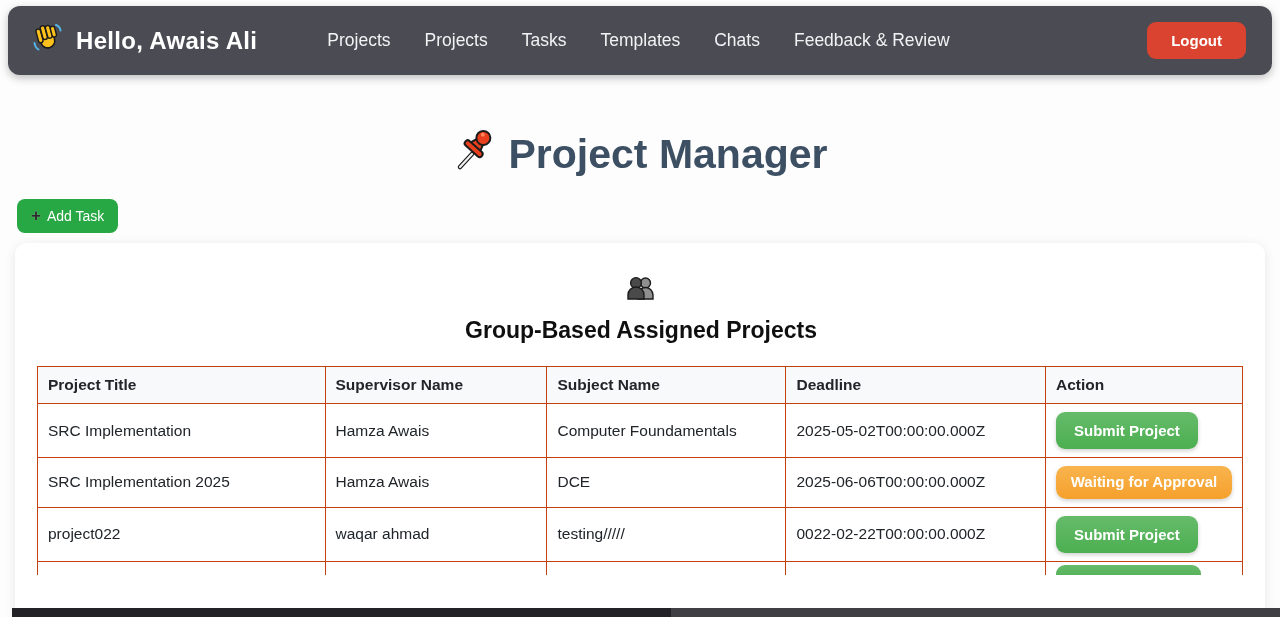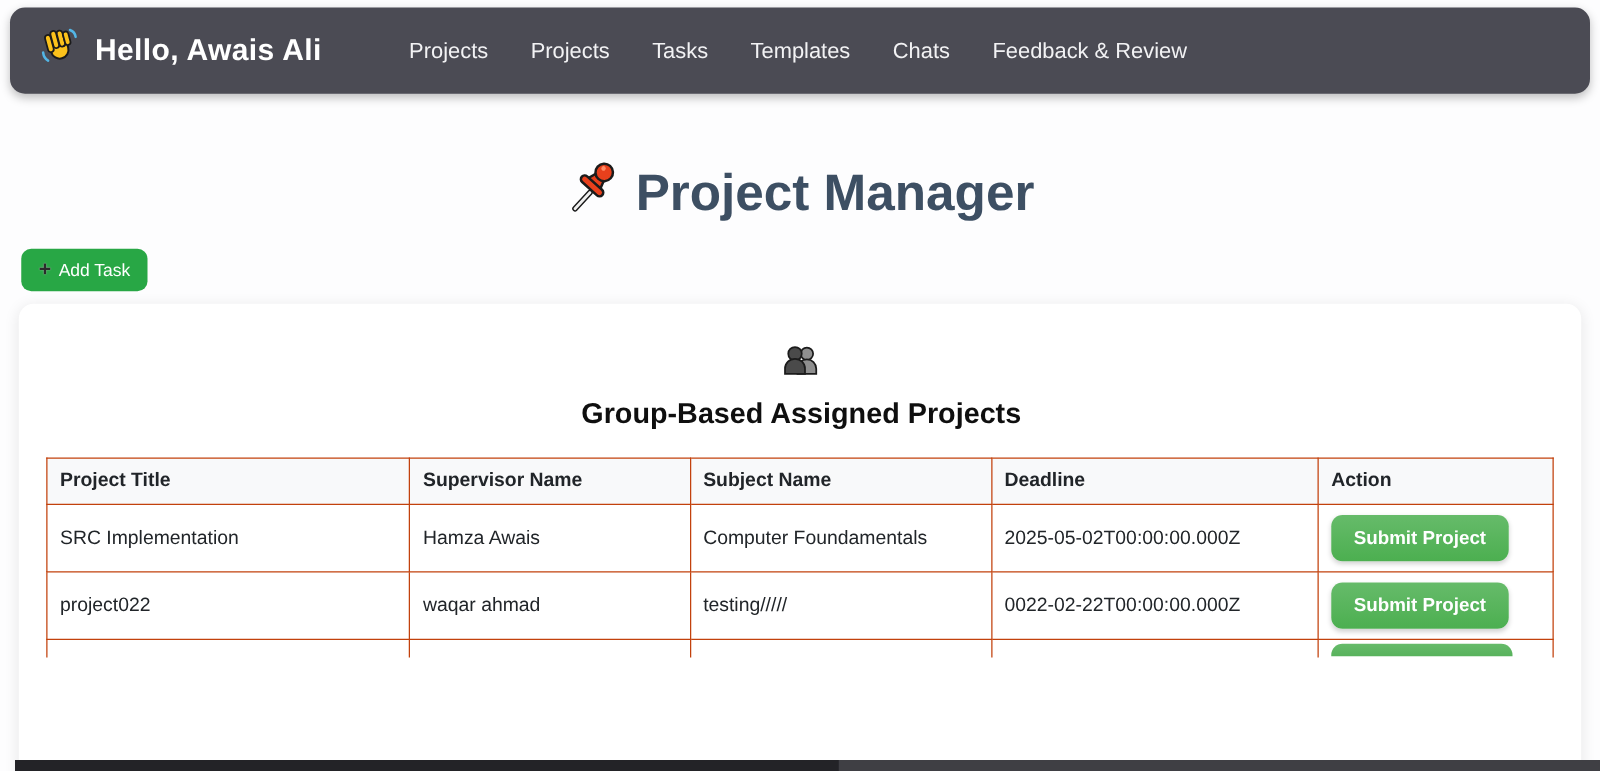--- a/index.html
+++ b/index.html
@@ -213,20 +213,21 @@
 
   <div class="nav-links">
     <span class="nav-link">Projects</span>
     <span class="nav-link">Projects</span>
     <span class="nav-link">Tasks</span>
     <span class="nav-link">Templates</span>
     <span class="nav-link">Chats</span>
     <span class="nav-link">Feedback &amp; Review</span>
   </div>
 
+  <button class="logout-btn">Logout</button>
 </div>
 
 
 <div class="page-title">
   <span class="icon-svg">
     <svg width="42" height="44" viewBox="0 0 42 44">
       <line x1="7" y1="40" x2="19" y2="27" stroke="#1b1b1b" stroke-width="4.5" stroke-linecap="round"></line>
       <line x1="7" y1="40" x2="19" y2="27" stroke="#efefef" stroke-width="2.2" stroke-linecap="round"></line>
       <g transform="rotate(42 24 18)">
         <path d="M17 22 L31 22 L28 13 L20 13 Z" fill="#e8401c" stroke="#1b1b1b" stroke-width="2"></path>
@@ -278,20 +279,27 @@
     </thead>
     <tbody>
         <tr>
           <td>SRC Implementation</td>
           <td>Hamza Awais</td>
           <td>Computer Foundamentals</td>
           <td>2025-05-02T00:00:00.000Z</td>
           <td><button class="btn-submit">Submit Project</button></td>
         </tr>
         <tr>
+          <td>SRC Implementation 2025</td>
+          <td>Hamza Awais</td>
+          <td>DCE</td>
+          <td>2025-06-06T00:00:00.000Z</td>
+          <td><button class="btn-waiting">Waiting for Approval</button></td>
+        </tr>
+        <tr>
           <td>project022</td>
           <td>waqar ahmad</td>
           <td>testing/////</td>
           <td>0022-02-22T00:00:00.000Z</td>
           <td><button class="btn-submit">Submit Project</button></td>
         </tr>
       </tbody>
     <tbody>
       <tr class="partial-row">
         <td></td>

